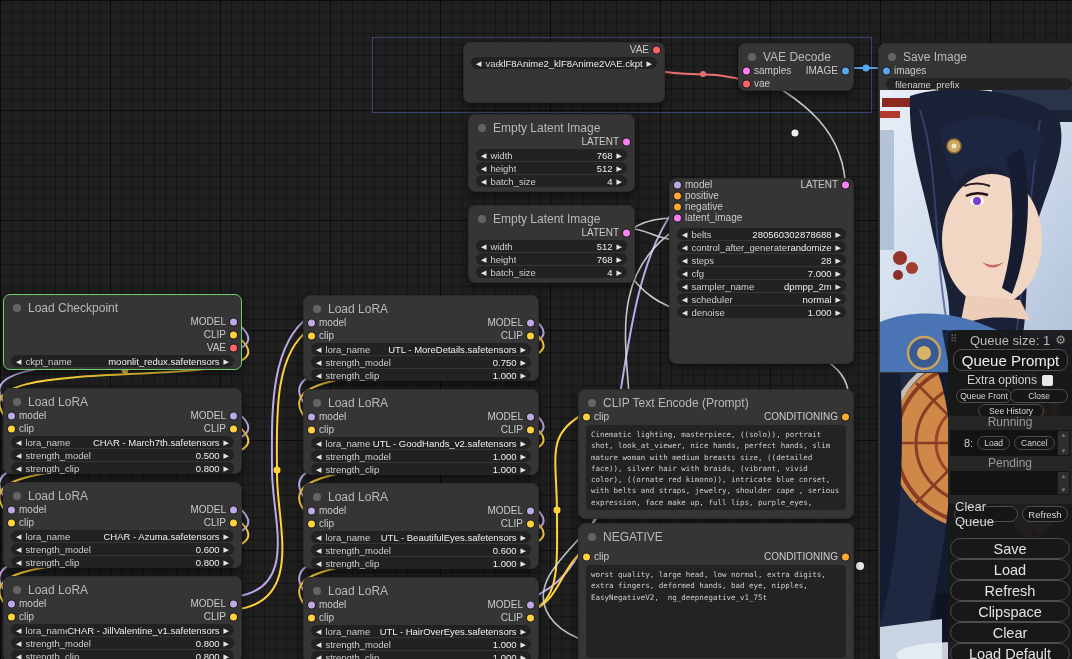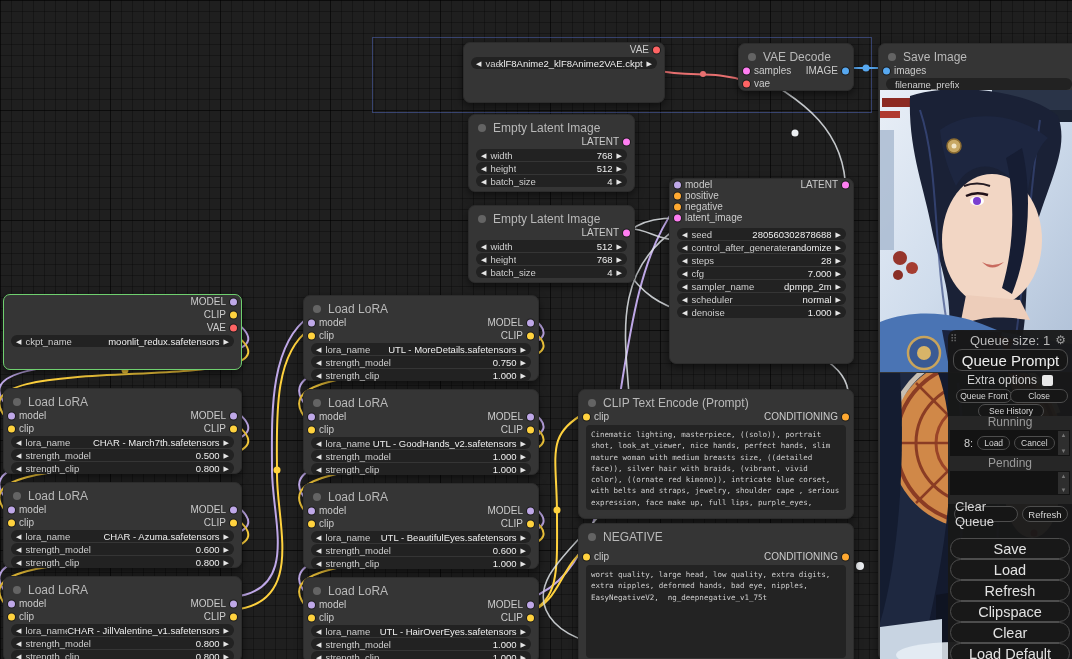--- a/index.html
+++ b/index.html
@@ -105,20 +105,24 @@
     <circle cx="125" cy="370" r="3.5" fill="#ffd23e"></circle>
     <circle cx="277" cy="470" r="3.5" fill="#ffd23e"></circle>
     <circle cx="557" cy="510" r="3.5" fill="#ffd23e"></circle>
     <circle cx="795" cy="133" r="3.5" fill="#eceff2"></circle>
     <circle cx="860" cy="566" r="4" fill="#eceff2"></circle>
     <circle cx="703" cy="74" r="3" fill="#e87070"></circle>
     <circle cx="866" cy="68" r="3.5" fill="#57a8f0"></circle>
   </svg>
 
   <div class="node sel" style="left:3px;top:294px;width:237px;height:74px">
+    <div class="ntitle">
+        <span class="tdot"></span>
+        <span>Load Checkpoint</span>
+      </div>
     <div class="srow">
         <span class="sr">MODEL</span>
         <span class="pin pr" style="--c:#bfa8e8"></span>
       </div>
     <div class="srow">
         <span class="sr">CLIP</span>
         <span class="pin pr" style="--c:#ffd23e"></span>
       </div>
     <div class="srow">
         <span class="sr">VAE</span>
@@ -476,21 +480,21 @@
     <div class="srow">
         <span class="pin pl" style="--c:#ffa931"></span>
         <span class="sl">negative</span>
       </div>
     <div class="srow">
         <span class="pin pl" style="--c:#ff7ef2"></span>
         <span class="sl">latent_image</span>
       </div>
     <div class="wid" style="margin-top:5px">
         <span class="wa">◀</span>
-        <span class="wn">seed</span>
+        <span class="wn">belts</span>
         <span class="wv">280560302878688</span>
         <span class="wa">▶</span>
       </div>
     <div class="wid">
         <span class="wa">◀</span>
         <span class="wn">control_after_generate</span>
         <span class="wv">randomize</span>
         <span class="wa">▶</span>
       </div>
     <div class="wid">
@@ -543,21 +547,21 @@
     <div class="ntitle">
         <span class="tdot"></span>
         <span>NEGATIVE</span>
       </div>
     <div class="srow first">
         <span class="pin pl" style="--c:#ffd23e"></span>
         <span class="sl">clip</span>
         <span class="sr">CONDITIONING</span>
         <span class="pin pr" style="--c:#ffa931"></span>
       </div>
-    <div class="ptext" style="height:85px">worst quality, large head, low quality, extra digits, extra nipples, deformed hands, bad eye, nipples, EasyNegativeV2,  ng_deepnegative_v1_75t</div>
+    <div class="ptext" style="height:85px">worst quality, large head, low normal, extra digits, extra fingers, deformed hands, bad eye, nipples, EasyNegativeV2,  ng_deepnegative_v1_75t</div>
   </div>
 
   <div class="node" style="left:738px;top:43px;width:114px;height:46px">
     <div class="ntitle">
         <span class="tdot"></span>
         <span>VAE Decode</span>
       </div>
     <div class="srow">
         <span class="pin pl" style="--c:#ff7ef2"></span>
         <span class="sl">samples</span>

